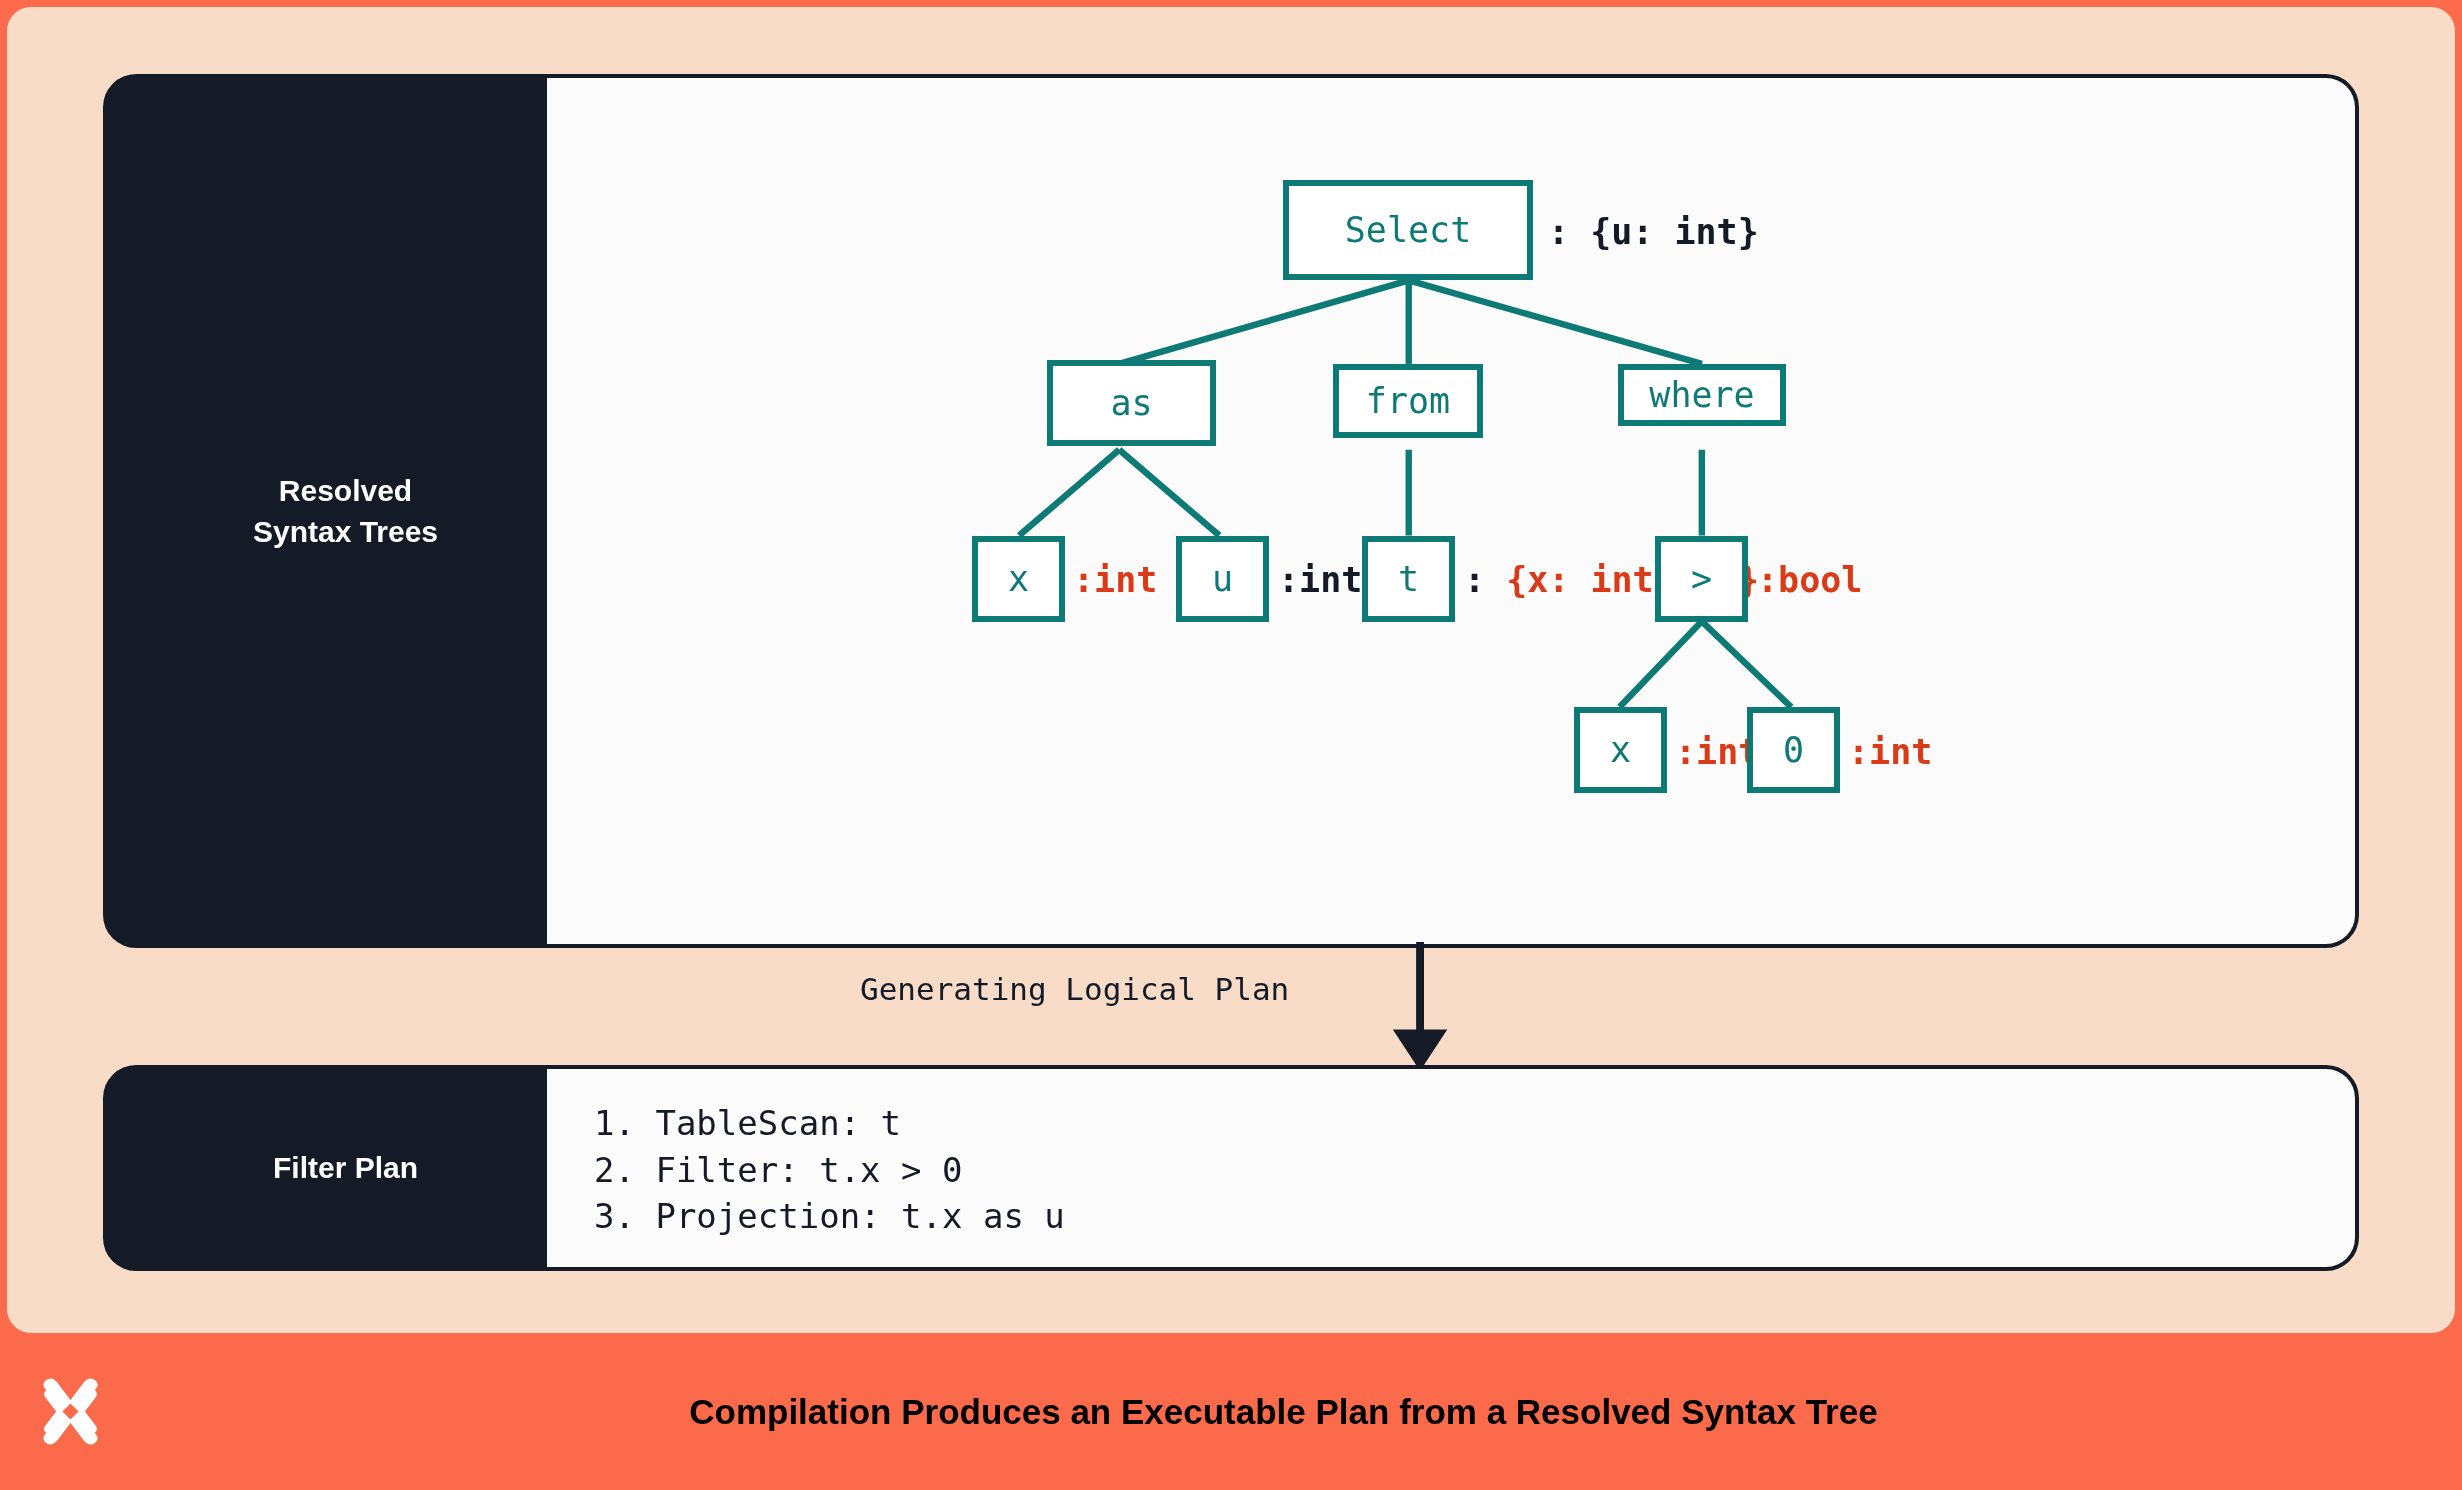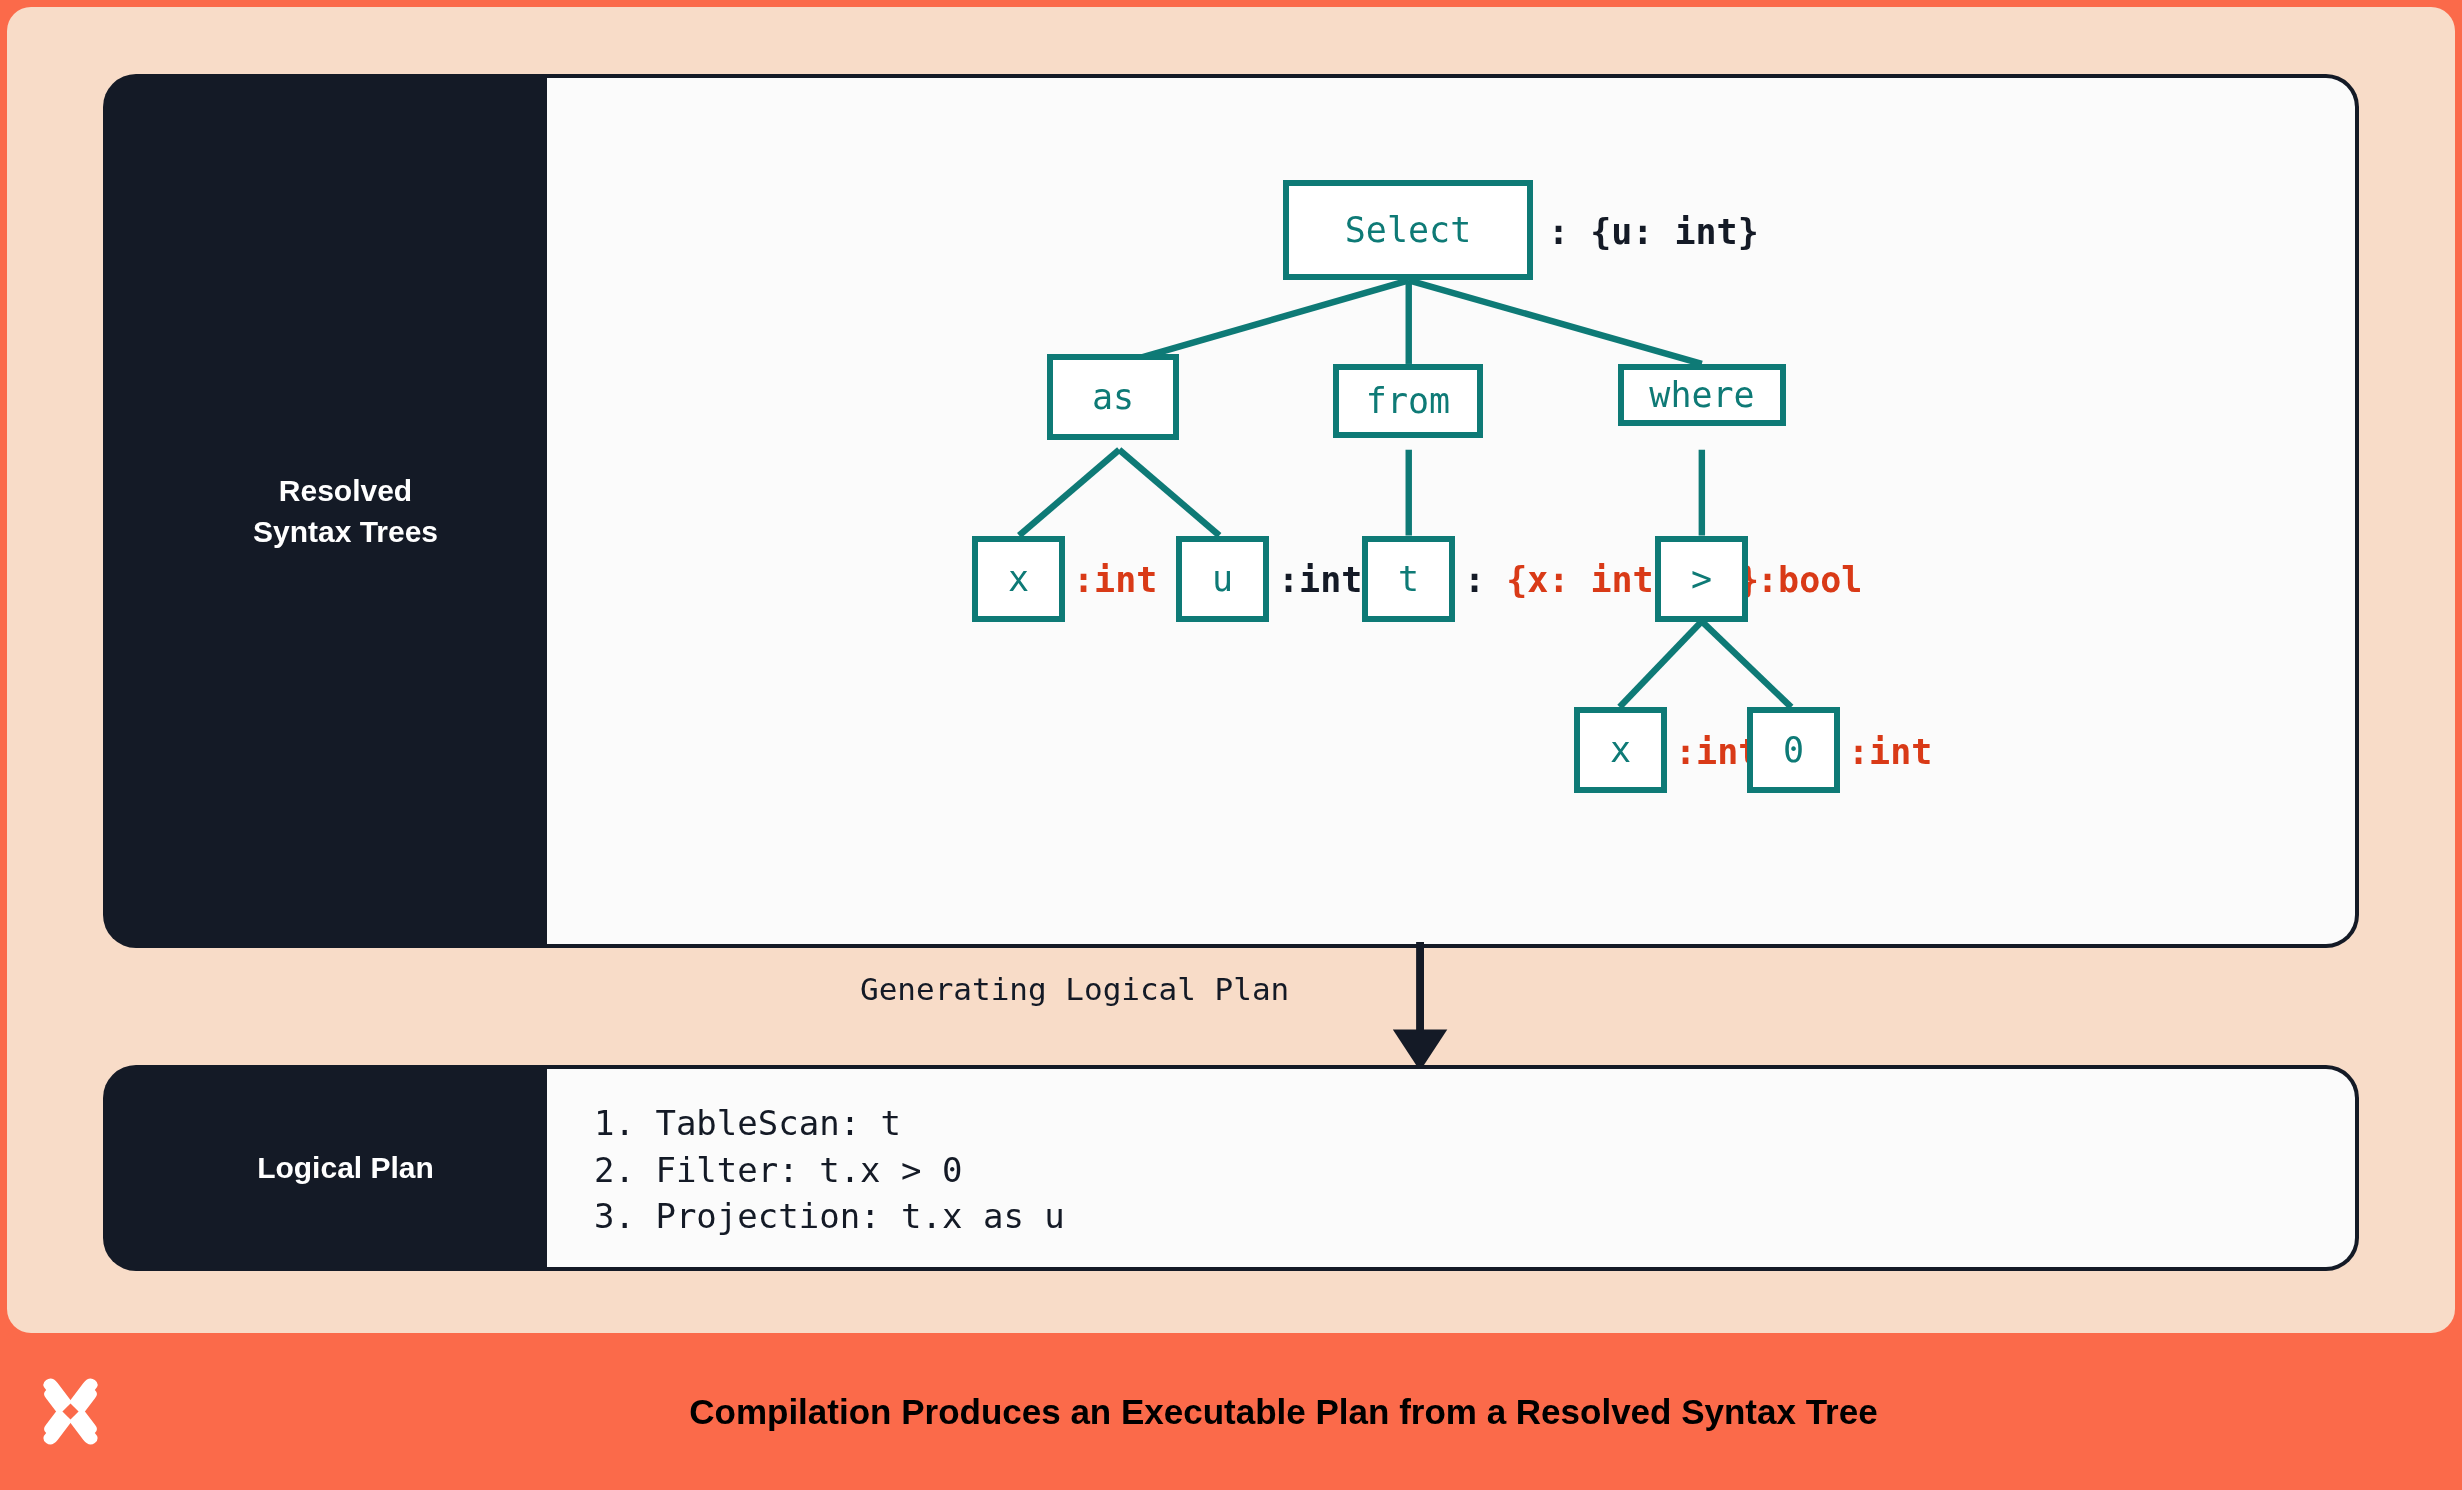--- a/index.html
+++ b/index.html
@@ -149,21 +149,21 @@
             <line x1="1615" y1="760" x2="1500" y2="880"></line>
             <line x1="1615" y1="760" x2="1740" y2="880"></line>
           </g>
         </svg>
 
         <div class="node" style="left:736px;top:102px;width:250px;height:100px;">
           <span>Select</span>
         </div>
         <div class="ann dark" style="left:1001px;top:137px;">: {u: int}</div>
 
-        <div class="node" style="left:500px;top:276px;width:132px;height:86px;">
+        <div class="node" style="left:500px;top:282px;width:169px;height:86px;">
           <span>as</span>
         </div>
         <div class="node" style="left:786px;top:286px;width:150px;height:74px;">
           <span>from</span>
         </div>
         <div class="node" style="left:1071px;top:286px;width:168px;height:62px;">
           <span>where</span>
         </div>
 
         <div class="node" style="left:425px;top:458px;width:93px;height:86px;">
@@ -203,21 +203,21 @@
   <div id="gen-label">Generating Logical Plan</div>
   <div id="gen-arrow">
     <svg viewBox="0 0 110 180" width="79" height="129">
       <line x1="46" y1="0" x2="46" y2="130" stroke="#141A26" stroke-width="11"></line>
       <polygon points="46,180 8,122 84,122" fill="#141A26"></polygon>
     </svg>
   </div>
 
   <div class="card" id="card-lp">
     <div class="sidebar">
-      <div>Logical Plan</div>
+      <div>Filter Plan</div>
     </div>
     <div class="body">
       <div id="lp-list">
         <div class="row">1. TableScan: t</div>
         <div class="row">2. Filter: t.x &gt; 0</div>
         <div class="row">3. Projection: t.x as u</div>
       </div>
     </div>
   </div>
 

